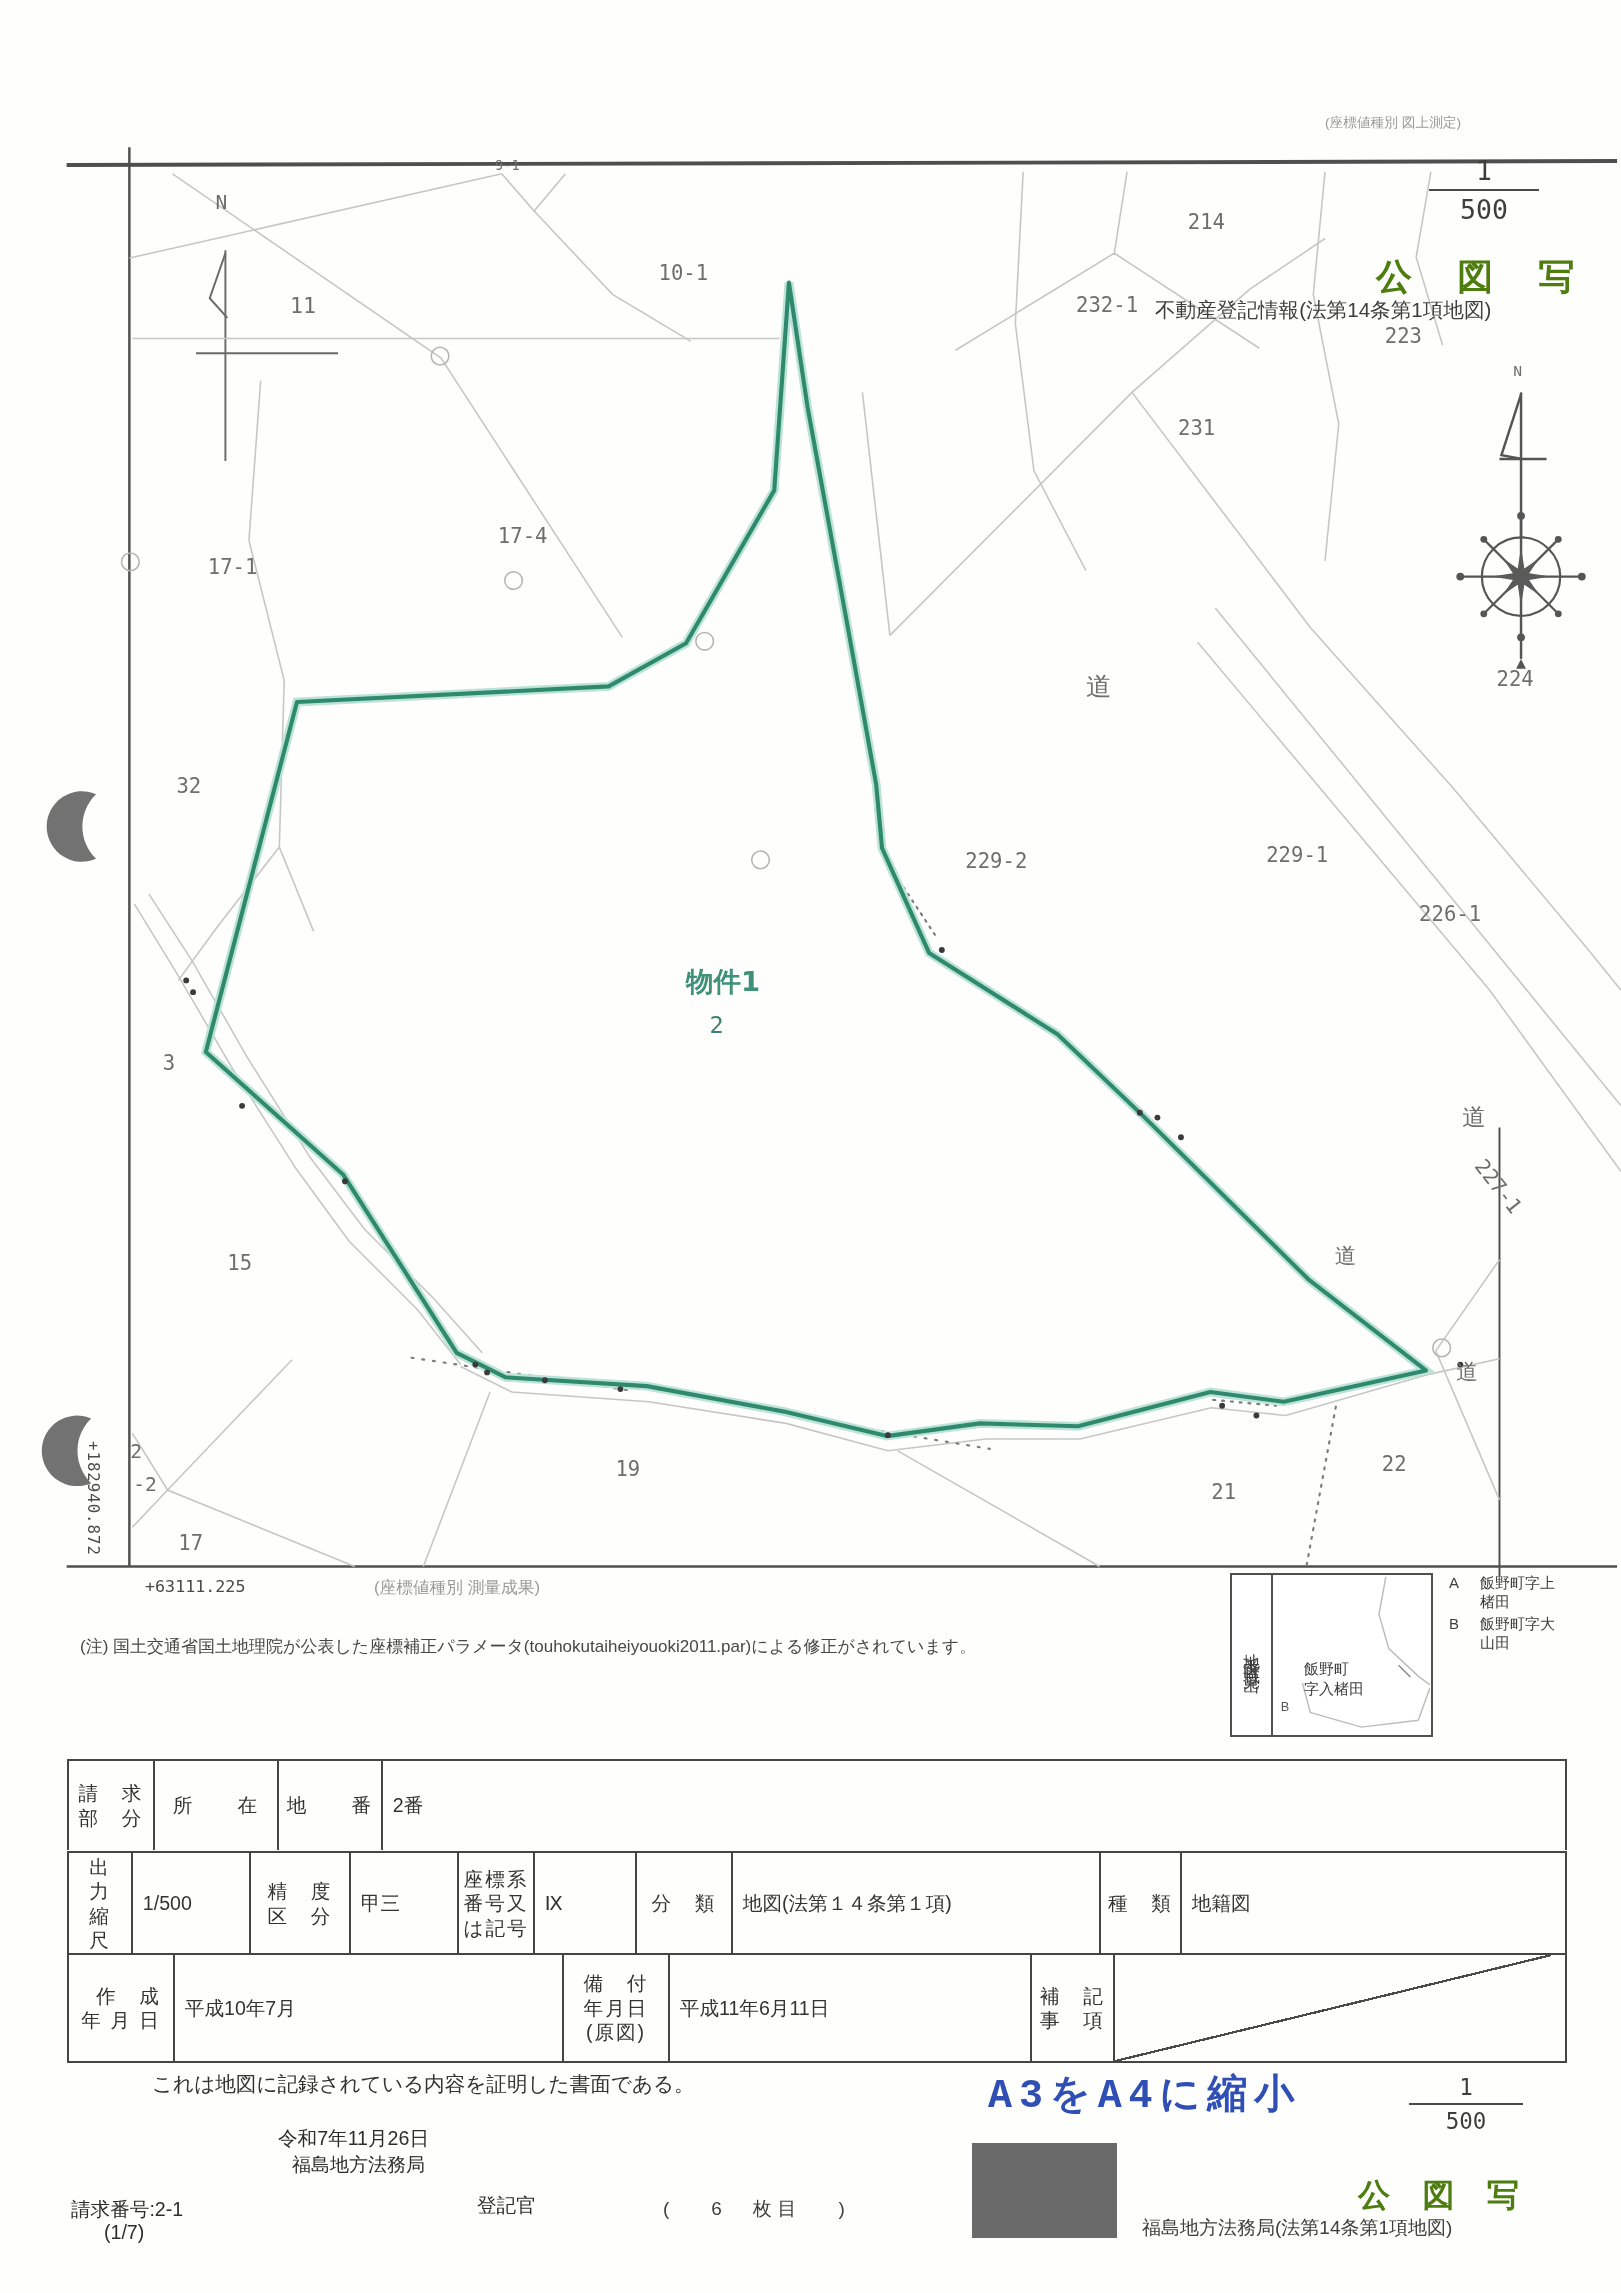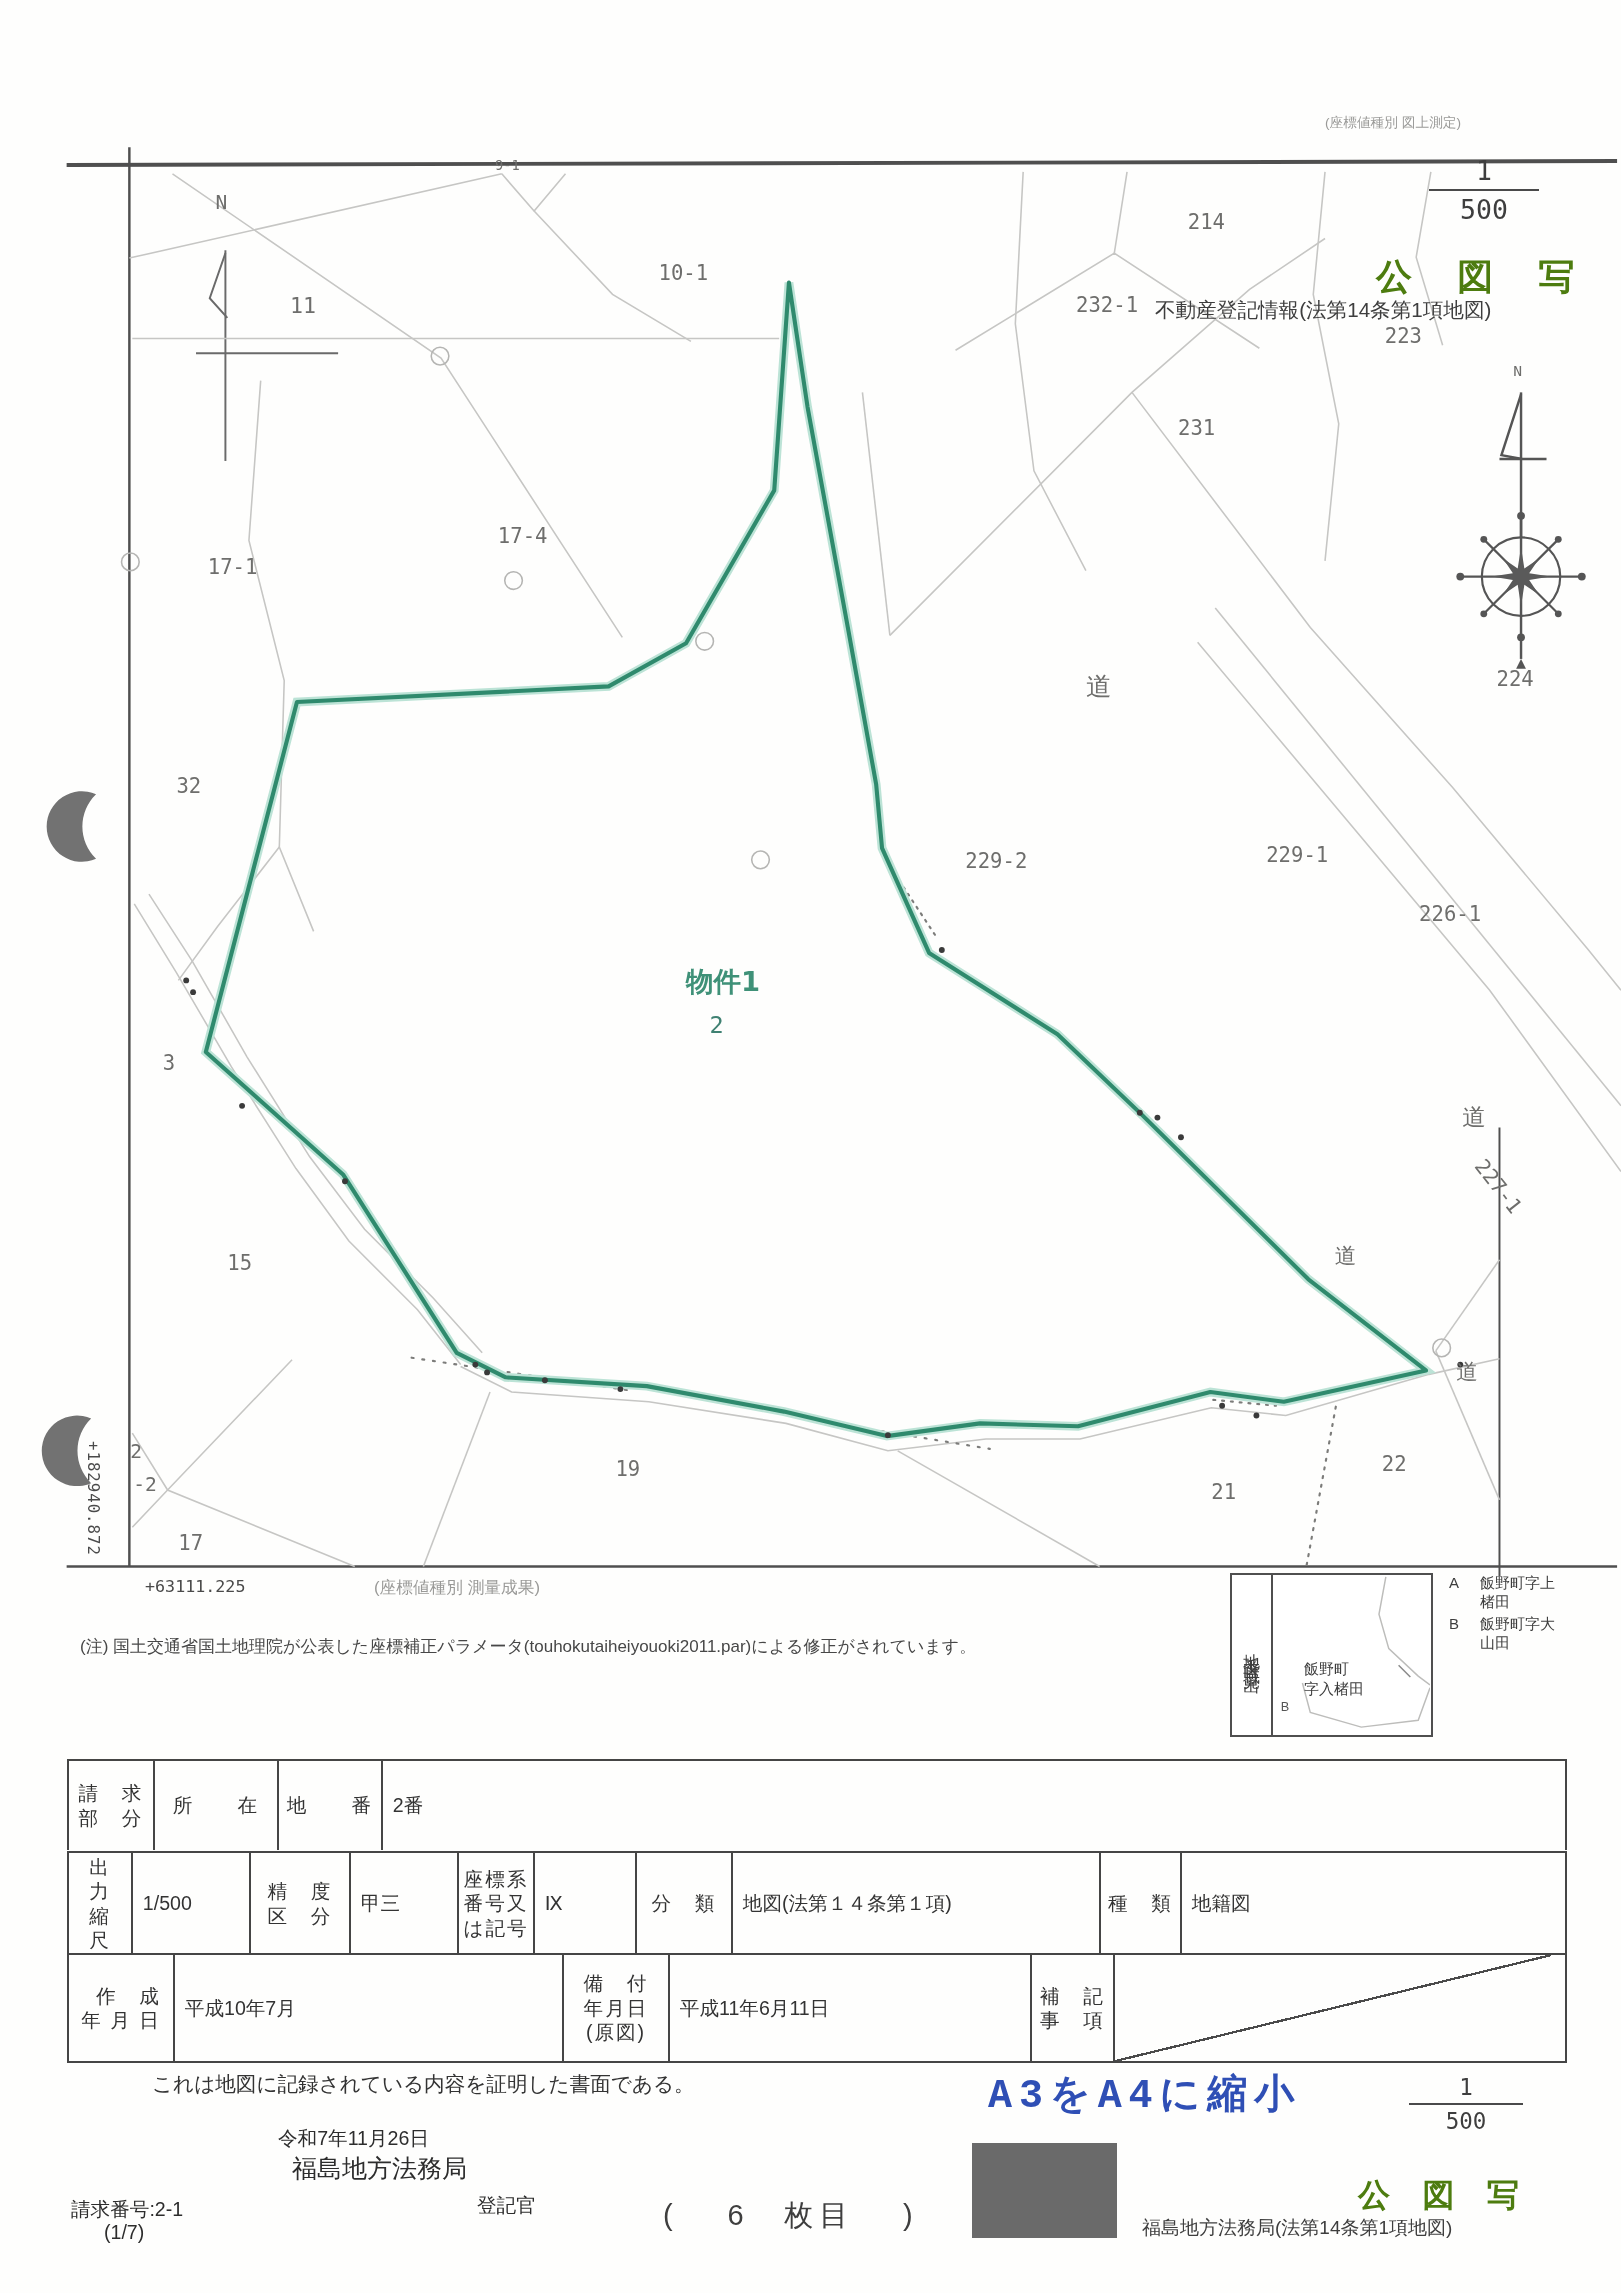--- a/index.html
+++ b/index.html
@@ -250,25 +250,25 @@
         <div class="tcell" style="width: 362px;">平成11年6月11日</div>
         <div class="tcell tlabel" style="width: 83px;">補　記
 事　項</div>
         <div class="tcell tdiag" style="width: 436px;"></div>
       </div>
     </div>
 
   <div class="abs" style="left:152px;top:2070px;font-size:20.6px;color:#333;">これは地図に記録されている内容を証明した書面である。</div>
   <div class="abs blue-note" style="left:988px;top:2066px;font-size:40px;letter-spacing:6.9px;">A3をA4に縮小</div>
   <div class="abs" style="left:278px;top:2125px;font-size:19.6px;">令和7年11月26日</div>
-  <div class="abs" style="left:292px;top:2152px;font-size:25px;">福島地方法務局</div>
+  <div class="abs" style="left:292px;top:2152px;font-size:19px;">福島地方法務局</div>
   <div class="abs" style="left:477px;top:2192px;font-size:19.6px;">登記官</div>
   <div class="abs" style="left:71px;top:2196px;font-size:19.6px;">請求番号:2-1</div>
   <div class="abs" style="left:104px;top:2221px;font-size:19.6px;">(1/7)</div>
-  <div class="abs" style="left:663px;top:2196px;font-size:29px;letter-spacing:5.9px;color:#3e3e3e;">(　 6　枚目　 )</div>
+  <div class="abs" style="left:663px;top:2196px;font-size:19px;letter-spacing:5.9px;color:#3e3e3e;">(　 6　枚目　 )</div>
   <div id="stamp-box"></div>
   <div class="abs fraction" style="left:1409px;top:2074px;width:114px;font-size:22.5px;">
     <span>1</span>
     <span class="bar"></span>
     <span>500</span>
   </div>
   <div class="abs big-title" style="left:1358px;top:2166px;font-size:32px;letter-spacing:11.8px;">公 図 写</div>
   <div class="abs doc-sub" style="left:1142px;top:2215px;font-size:19px;">福島地方法務局(法第14条第1項地図)</div>
 
 </div>

